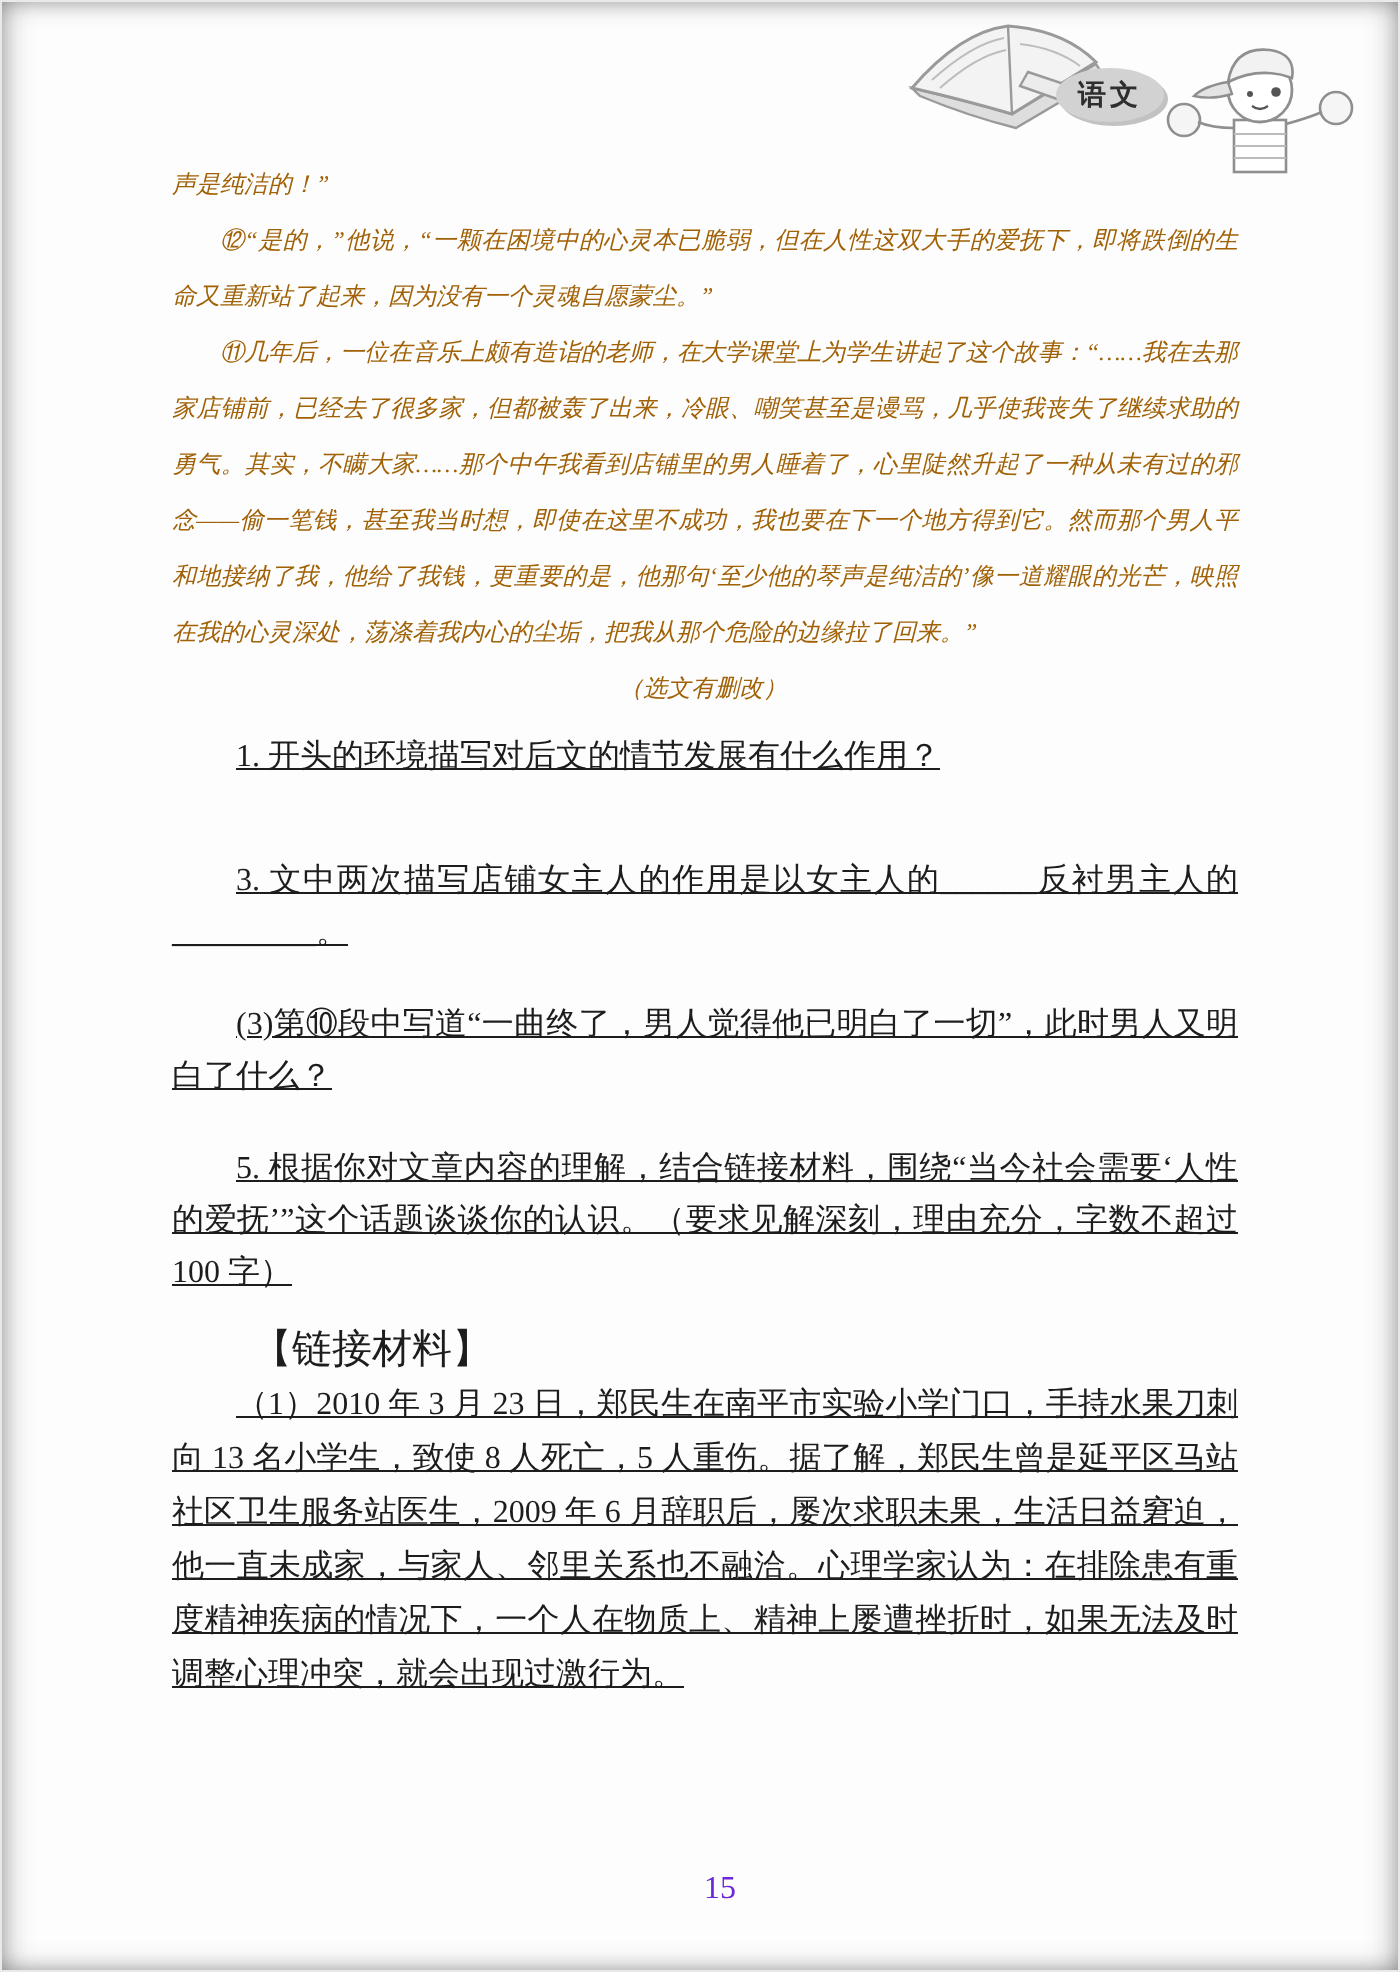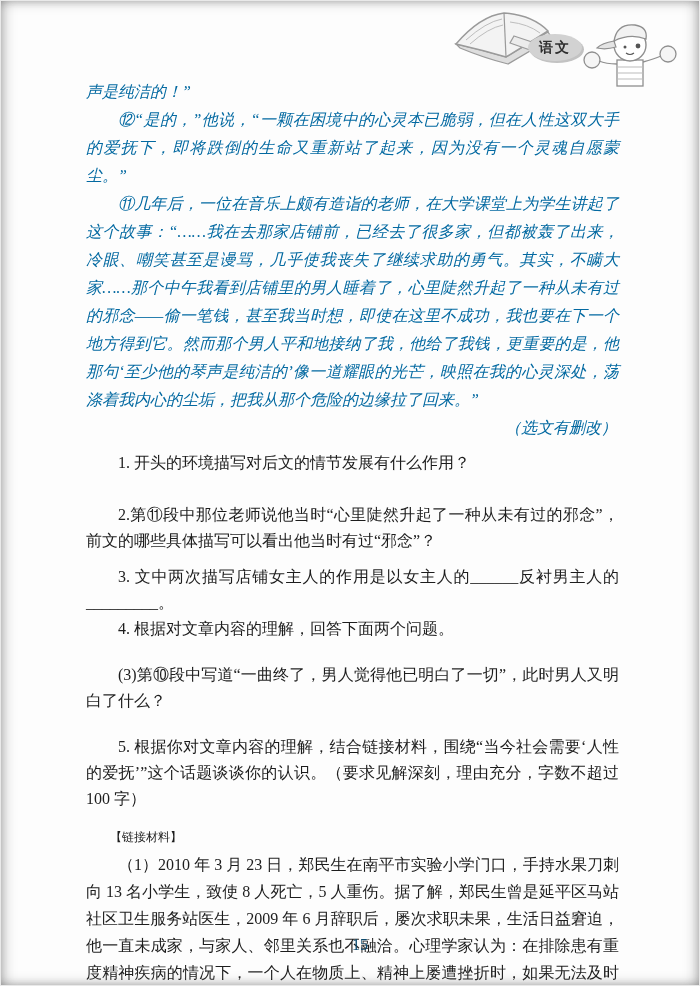--- a/index.html
+++ b/index.html
@@ -42,55 +42,56 @@
     font-family:"Liberation Sans","DejaVu Sans",sans-serif;
   }
   .content{
     position:absolute;
     left:86px;top:78px;
     width:533px;
   }
   p{margin:0;}
   .passage{
     font-style:italic;
-    font-size:16px;
+    font-size:12px;
     line-height:28px;
-    color:#0369a1;
+    color:#a16207;
     text-align:justify;
     text-justify:inter-character;
   }
   .indent{text-indent:2em;}
   .attribution{
-    text-align:right;
+    text-align:center;
     text-indent:0;
     padding-right:2px;
   }
   .question, .link-text{
     font-size:16px;
     line-height:26px;
     color:#1d1d1d;
     text-align:justify;
     text-justify:inter-character;
     text-indent:2em;
+    text-decoration:underline;
   }
   .link-text{line-height:27px;}
   .link-heading{
-    font-size:12px;
+    font-size:20px;
     line-height:27px;
     color:#1d1d1d;
     text-indent:2em;
   }
   .answer-space{width:100%;}
   .page-number{
     position:absolute;
     left:0;right:0;
     bottom:32px;
     text-align:center;
     font-size:16px;
-    color:#0c4a6e;
+    color:#6d28d9;
     font-family:"Liberation Serif","DejaVu Serif",serif;
     margin-left:20px;
   }
 </style>
 </head>
 <body>
 
 <div class="vignette"></div>
 
 <div class="header-illustration">
@@ -131,24 +132,22 @@
 </div>
 
 <main class="content">
   <p class="passage">声是纯洁的！”</p>
   <p class="passage indent">⑫“是的，”他说，“一颗在困境中的心灵本已脆弱，但在人性这双大手的爱抚下，即将跌倒的生命又重新站了起来，因为没有一个灵魂自愿蒙尘。”</p>
   <p class="passage indent">⑪几年后，一位在音乐上颇有造诣的老师，在大学课堂上为学生讲起了这个故事：“……我在去那家店铺前，已经去了很多家，但都被轰了出来，冷眼、嘲笑甚至是谩骂，几乎使我丧失了继续求助的勇气。其实，不瞒大家……那个中午我看到店铺里的男人睡着了，心里陡然升起了一种从未有过的邪念——偷一笔钱，甚至我当时想，即使在这里不成功，我也要在下一个地方得到它。然而那个男人平和地接纳了我，他给了我钱，更重要的是，他那句‘至少他的琴声是纯洁的’像一道耀眼的光芒，映照在我的心灵深处，荡涤着我内心的尘垢，把我从那个危险的边缘拉了回来。”</p>
   <p class="passage attribution">（选文有删改）</p>
 
   <p class="question" style="margin-top:8px">1. 开头的环境描写对后文的情节发展有什么作用？</p>
   <div class="answer-space" style="height:26px"></div>
-  <p class="question">2.第⑪段中那位老师说他当时“心里陡然升起了一种从未有过的邪念”，前文的哪些具体描写可以看出他当时有过“邪念”？</p>
   <div class="answer-space" style="height:10px"></div>
   <p class="question">3. 文中两次描写店铺女主人的作用是以女主人的______反衬男主人的_________。</p>
-  <p class="question">4. 根据对文章内容的理解，回答下面两个问题。</p>
   <div class="answer-space" style="height:20px"></div>
   <p class="question">(3)第⑩段中写道“一曲终了，男人觉得他已明白了一切”，此时男人又明白了什么？</p>
   <div class="answer-space" style="height:20px"></div>
   <p class="question">5. 根据你对文章内容的理解，结合链接材料，围绕“当今社会需要‘人性的爱抚’”这个话题谈谈你的认识。（要求见解深刻，理由充分，字数不超过 100 字）</p>
   <div class="answer-space" style="height:12px"></div>
 
   <p class="link-heading">【链接材料】</p>
   <p class="link-text">（1）2010 年 3 月 23 日，郑民生在南平市实验小学门口，手持水果刀刺向 13 名小学生，致使 8 人死亡，5 人重伤。据了解，郑民生曾是延平区马站社区卫生服务站医生，2009 年 6 月辞职后，屡次求职未果，生活日益窘迫，他一直未成家，与家人、邻里关系也不融洽。心理学家认为：在排除患有重度精神疾病的情况下，一个人在物质上、精神上屡遭挫折时，如果无法及时调整心理冲突，就会出现过激行为。</p>
 
 </main>

